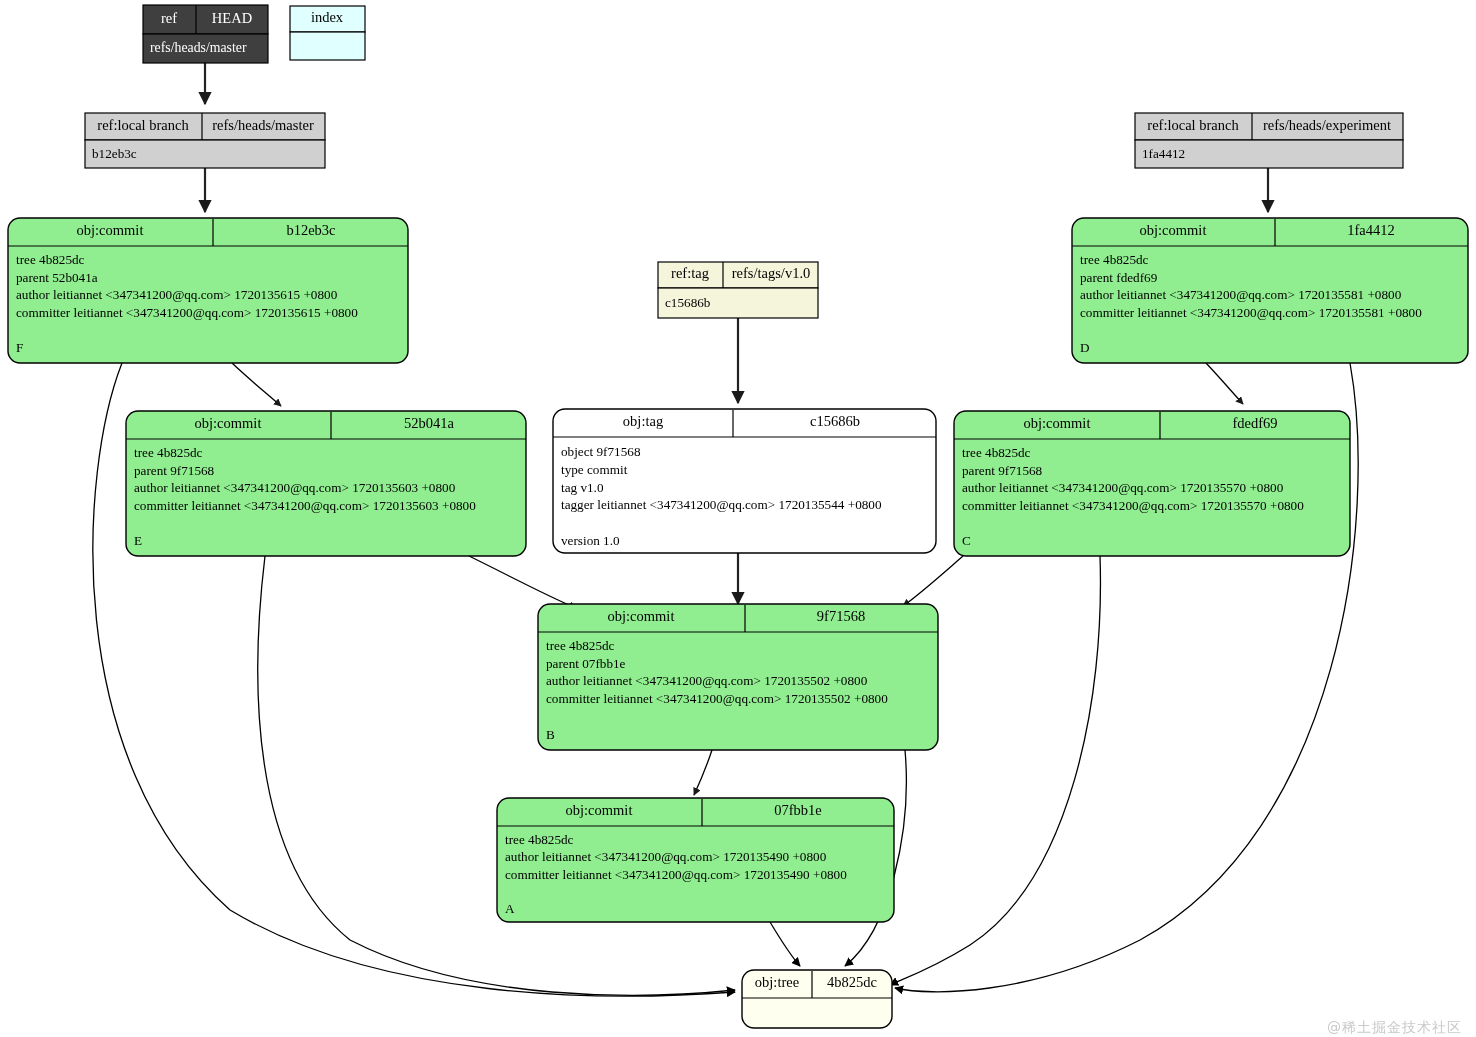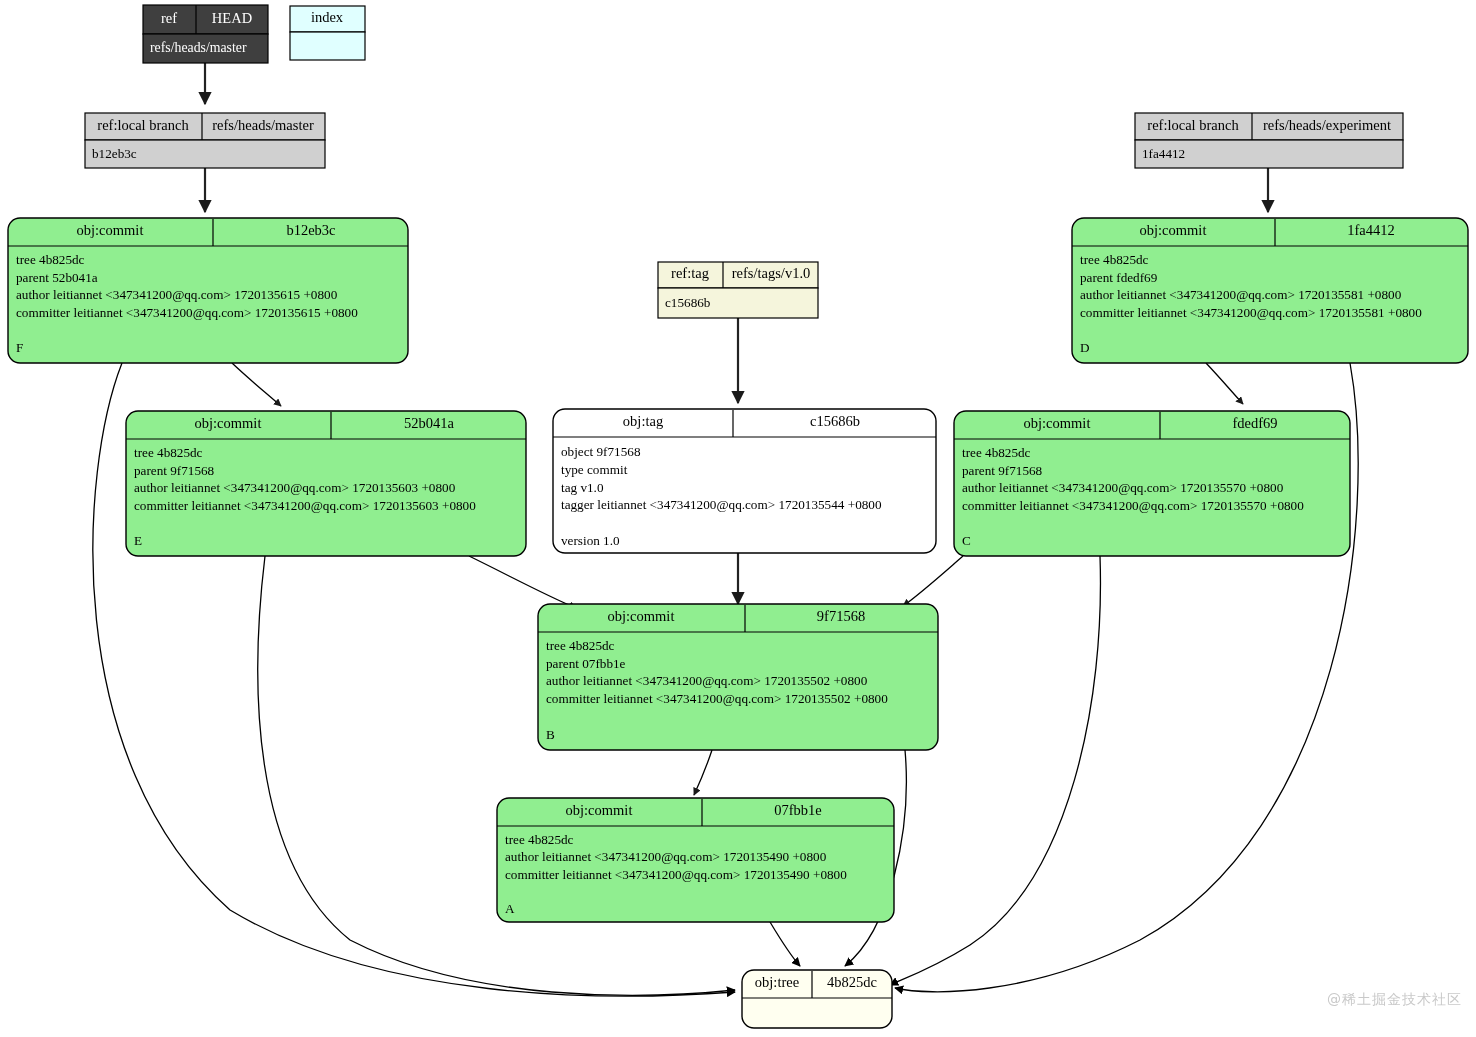--- a/index.html
+++ b/index.html
@@ -65,21 +65,21 @@
   }
   .t-body-light {
     font-size: 13.8px;
     text-anchor: start;
     dominant-baseline: middle;
     fill: #ffffff;
   }
   .watermark {
     position: absolute;
     right: 14px;
-    bottom: 28px;
+    bottom: 0;
     font-size: 14px;
     color: #c9c9c9;
     font-family: "DejaVu Sans", sans-serif;
     letter-spacing: 1px;
     user-select: none;
   }
 </style>
 </head>
 <body>
 

